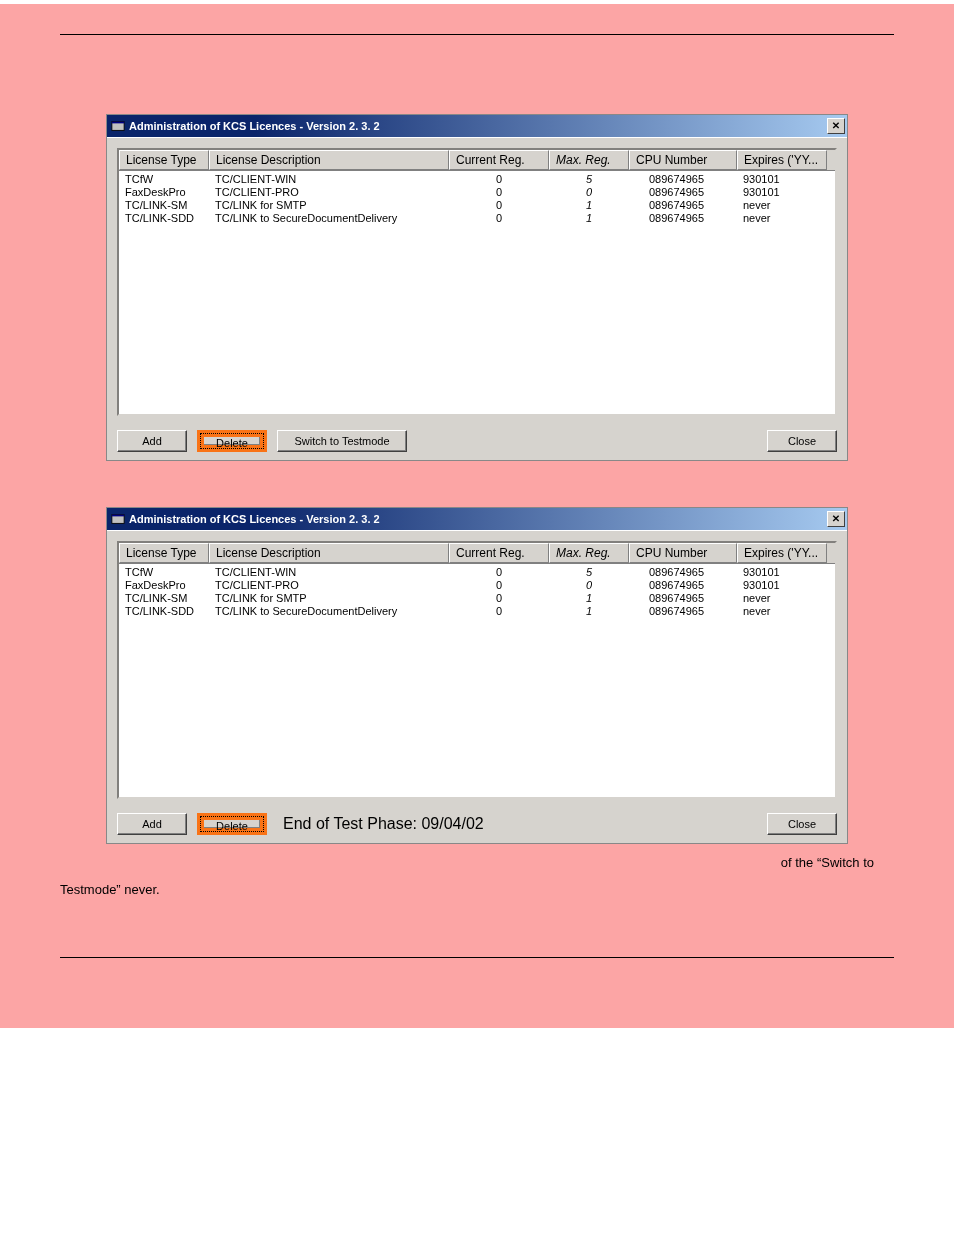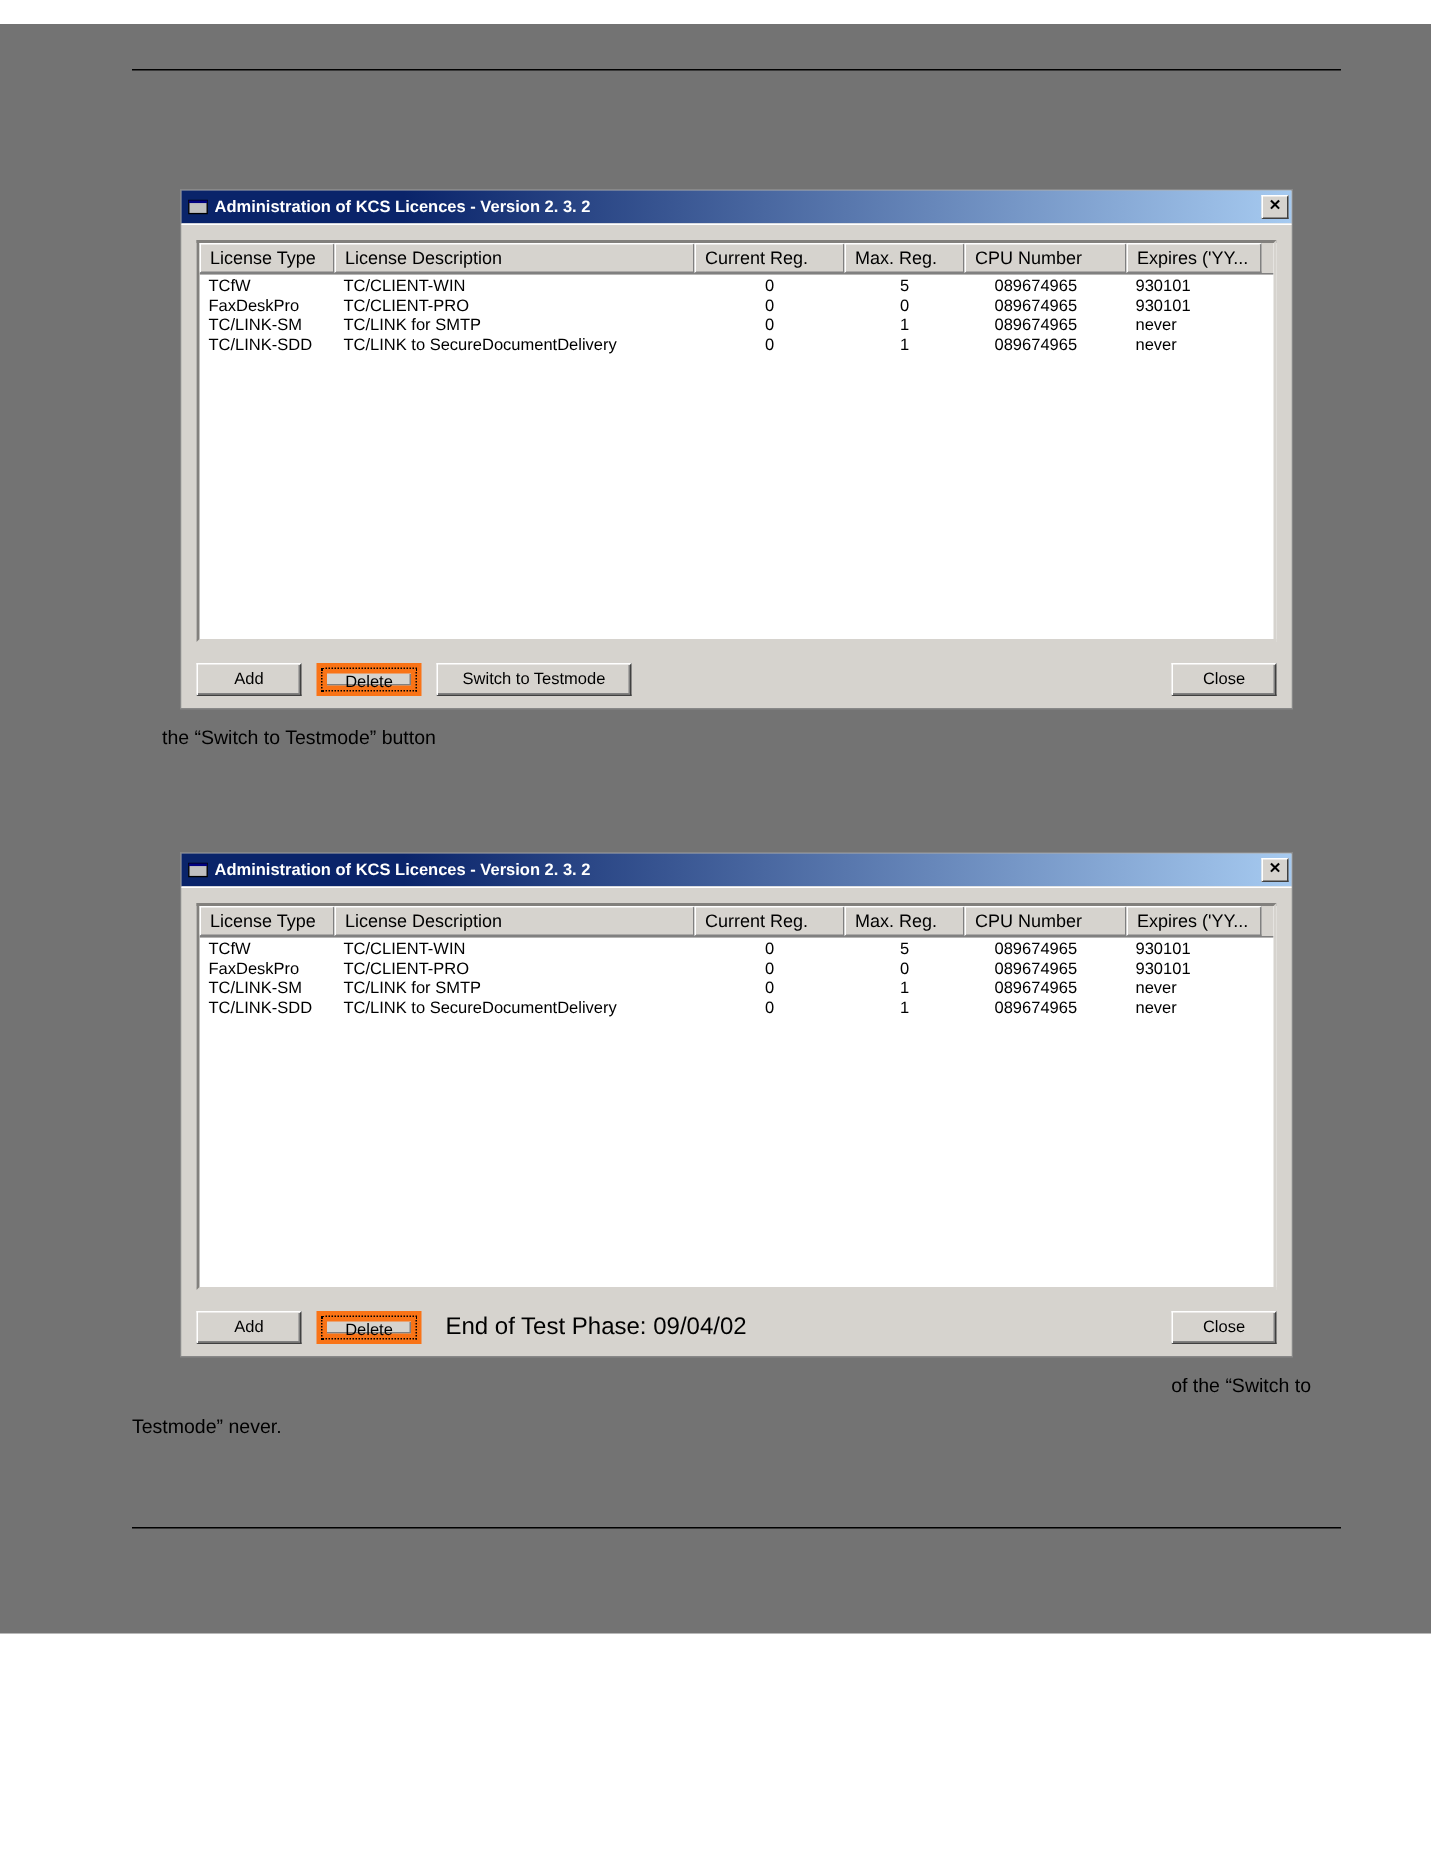--- a/index.html
+++ b/index.html
@@ -1,16 +1,16 @@
 <!DOCTYPE html>
 <html><head>
 <meta charset="utf-8">
 <style>
   html,body{margin:0;padding:0;background:#fff;font-family:"Tahoma","Segoe UI",Arial,sans-serif;font-size:11px;color:#000;}
-  .page{width:954px;margin:16px auto;background:#737373;position:relative;box-sizing:border-box;padding:30px 60px 60px 88px;}
+  .page{width:954px;margin:4px auto;background:#fca5a5;position:relative;box-sizing:border-box;padding:30px 60px 60px 60px;}
   .hr-top{border:none;border-top:1px solid #000;margin:0 0 80px 0;}
   .hr-bot{border:none;border-top:1px solid #000;margin:60px 0 10px 0;}
   .doc-text{font-family:Arial,Helvetica,sans-serif;font-size:13px;color:#000;}
   .caption{margin:12px 0 30px 20px;}
   .caption2{margin:12px 0 30px 0;}
 
   .window{width:740px;margin:0 auto 8px auto;box-shadow:0 0 0 1px #888;background:#d6d3ce;display:flex;flex-direction:column;}
   .titlebar{height:18px;display:flex;align-items:center;background:linear-gradient(to right,#0a246a 0%,#0a246a 20%,#a6caf0 100%);color:#fff;font-weight:bold;font-size:11px;padding:2px 2px 2px 4px;}
   .titlebar .appicon{width:14px;height:14px;margin-right:4px;flex:0 0 auto;}
   .titlebar .title-text{flex:1 1 auto;white-space:nowrap;overflow:hidden;}
@@ -24,21 +24,21 @@
   .lv-body{padding-top:2px;}
   .lv-row{display:flex;}
   .lv-row .cell{box-sizing:border-box;padding:0 6px 1px 6px;font-size:11px;white-space:nowrap;overflow:hidden;}
 
   
   .c-type{width:90px;}
   .c-desc{width:240px;}
   .c-cur{width:100px;text-align:right;}
   .lv-header .c-cur{text-align:left;}
   .lv-row .c-cur{text-align:center;}
-  .c-max{width:80px;}
+  .c-max{width:80px;font-style:italic;}
   .lv-row .c-max{text-align:center;}
   .c-cpu{width:108px;}
   .lv-row .c-cpu{text-align:left;padding-left:20px;}
   .c-exp{width:90px;}
 
   .button-row{display:flex;align-items:center;margin-top:14px;gap:10px;}
   .btn{min-width:70px;height:22px;background:#d6d3ce;border:1px solid #fff;border-right-color:#404040;border-bottom-color:#404040;box-shadow:inset -1px -1px 0 #808080,inset 1px 1px 0 #d6d3ce;font-family:"Tahoma",Arial,sans-serif;font-size:11px;padding:0 12px;cursor:default;}
   .btn.default{outline:1px dotted #000;outline-offset:-4px;border:7px solid #f97316;}
   .spacer{flex:1 1 auto;}
   .phase-label{font-size:16px;padding:0 6px;}
@@ -106,21 +106,20 @@
       <div class="button-row">
         <button class="btn">Add</button>
         <button class="btn default">Delete</button>
         <button class="btn" style="min-width:130px">Switch to Testmode</button>
         <div class="spacer"></div>
         <button class="btn">Close</button>
       </div>
     </div>
   </div>
 
-  <div class="doc-text caption">the “Switch to Testmode” button</div>
 
   <div style="height:40px"></div>
 
   <div class="window">
     <div class="titlebar">
       <svg class="appicon" viewBox="0 0 16 16">
           <rect x="1" y="3" width="14" height="10" fill="#c0c0c0" stroke="#000"></rect>
           <rect x="1" y="3" width="14" height="2" fill="#000080"></rect>
         </svg>
       <span class="title-text">Administration of KCS Licences - Version  2. 3. 2</span>

